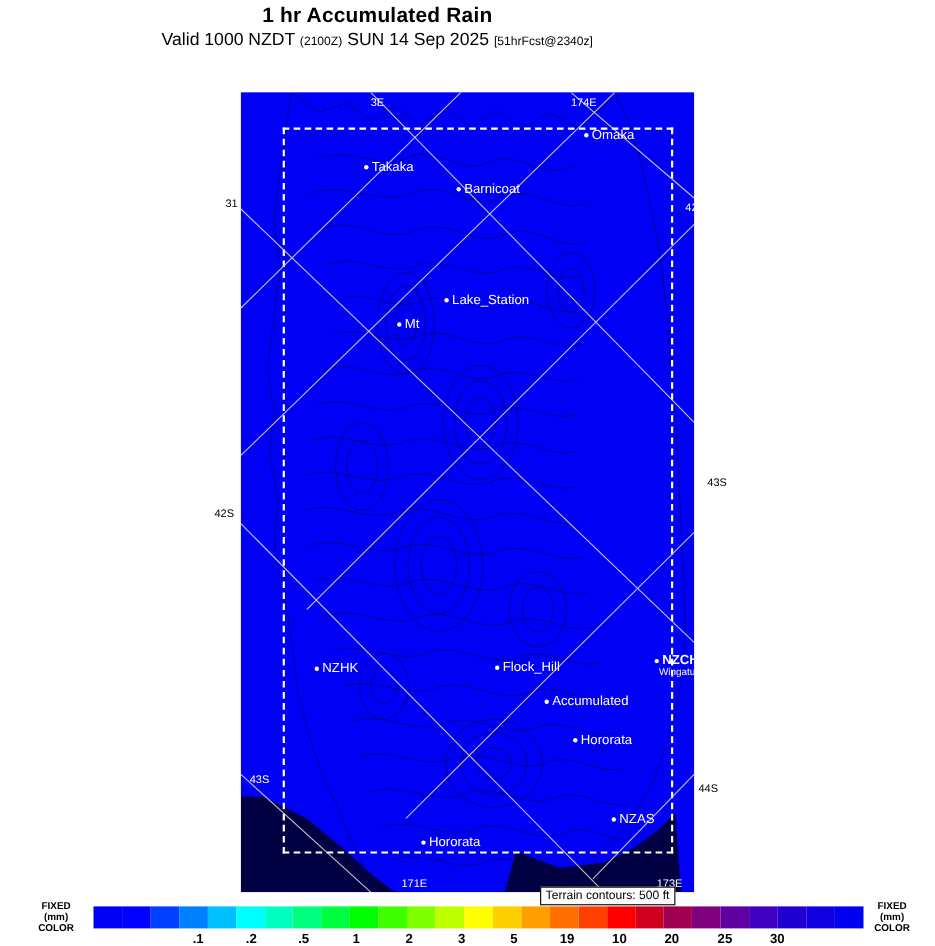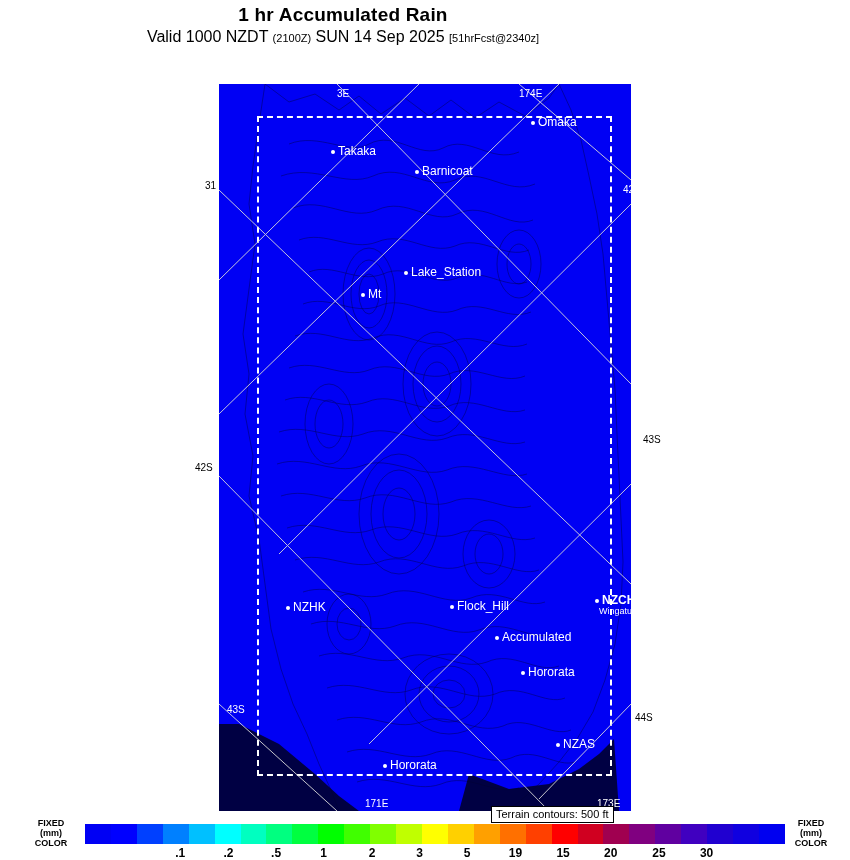--- a/index.html
+++ b/index.html
@@ -327,20 +327,20 @@
       </div>
     <div class="cbar-ticks" id="cbar-ticks">
         <span style="left: 13.6%;">.1</span>
         <span style="left: 20.5%;">.2</span>
         <span style="left: 27.3%;">.5</span>
         <span style="left: 34.1%;">1</span>
         <span style="left: 41%;">2</span>
         <span style="left: 47.8%;">3</span>
         <span style="left: 54.6%;">5</span>
         <span style="left: 61.5%;">19</span>
-        <span style="left: 68.3%;">15</span>
+        <span style="left: 68.3%;">10</span>
         <span style="left: 75.1%;">20</span>
         <span style="left: 82%;">25</span>
         <span style="left: 88.8%;">30</span>
       </div>
   </div>
 
 </div>
 
 </body></html>

